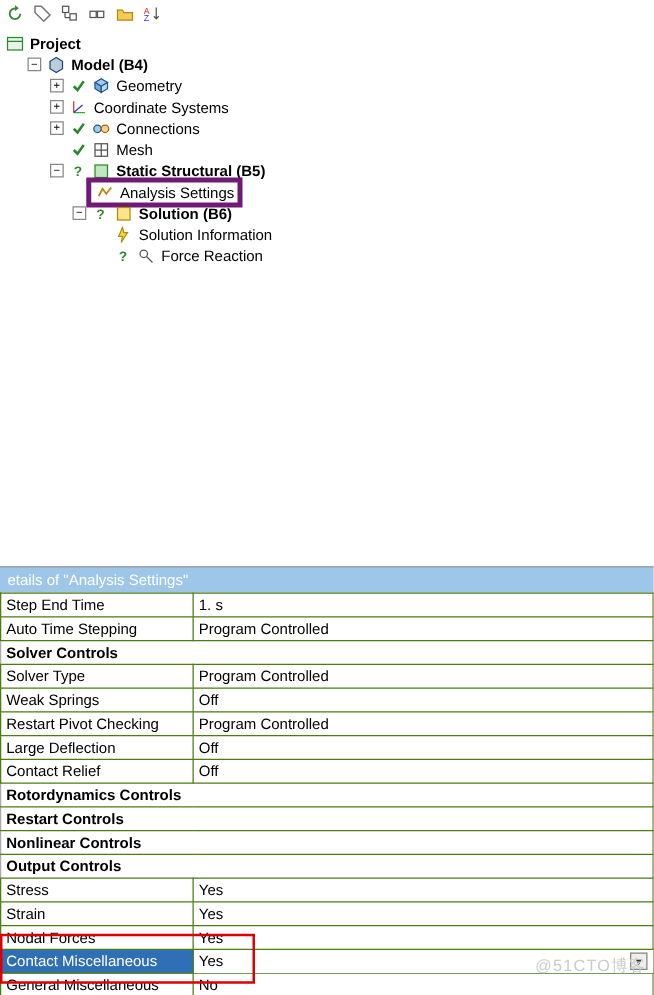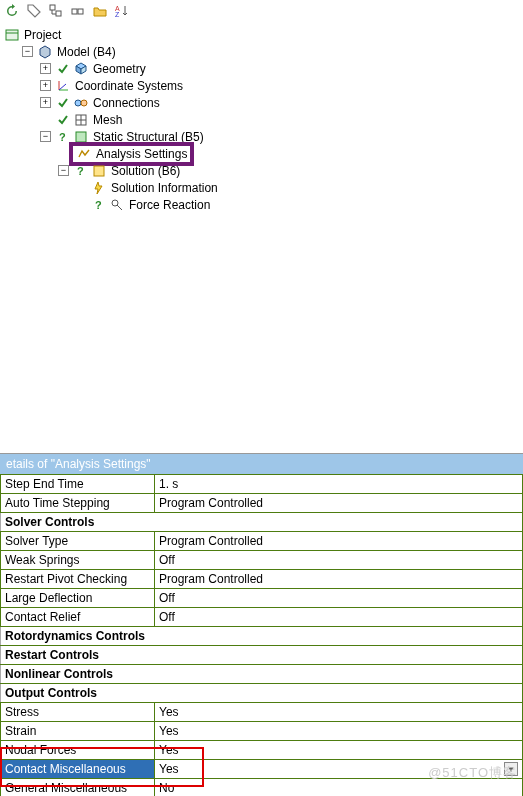--- a/index.html
+++ b/index.html
@@ -55,21 +55,21 @@
     background: transparent;
   }
   .ico {
     width: 16px;
     height: 16px;
     display: inline-flex;
     align-items: center;
     justify-content: center;
   }
   .label { padding-left: 2px; }
-  .bold { font-weight: normal; }
+  .bold { font-weight: bold; }
   .highlight-red {
     border: 4px solid #701a75;
     padding: 0 3px;
     margin-left: -4px;
   }
   .spacer { height: 240px; }
   .details-header {
     background: #9ec6e8;
     color: #fff;
     font-size: 12px;

